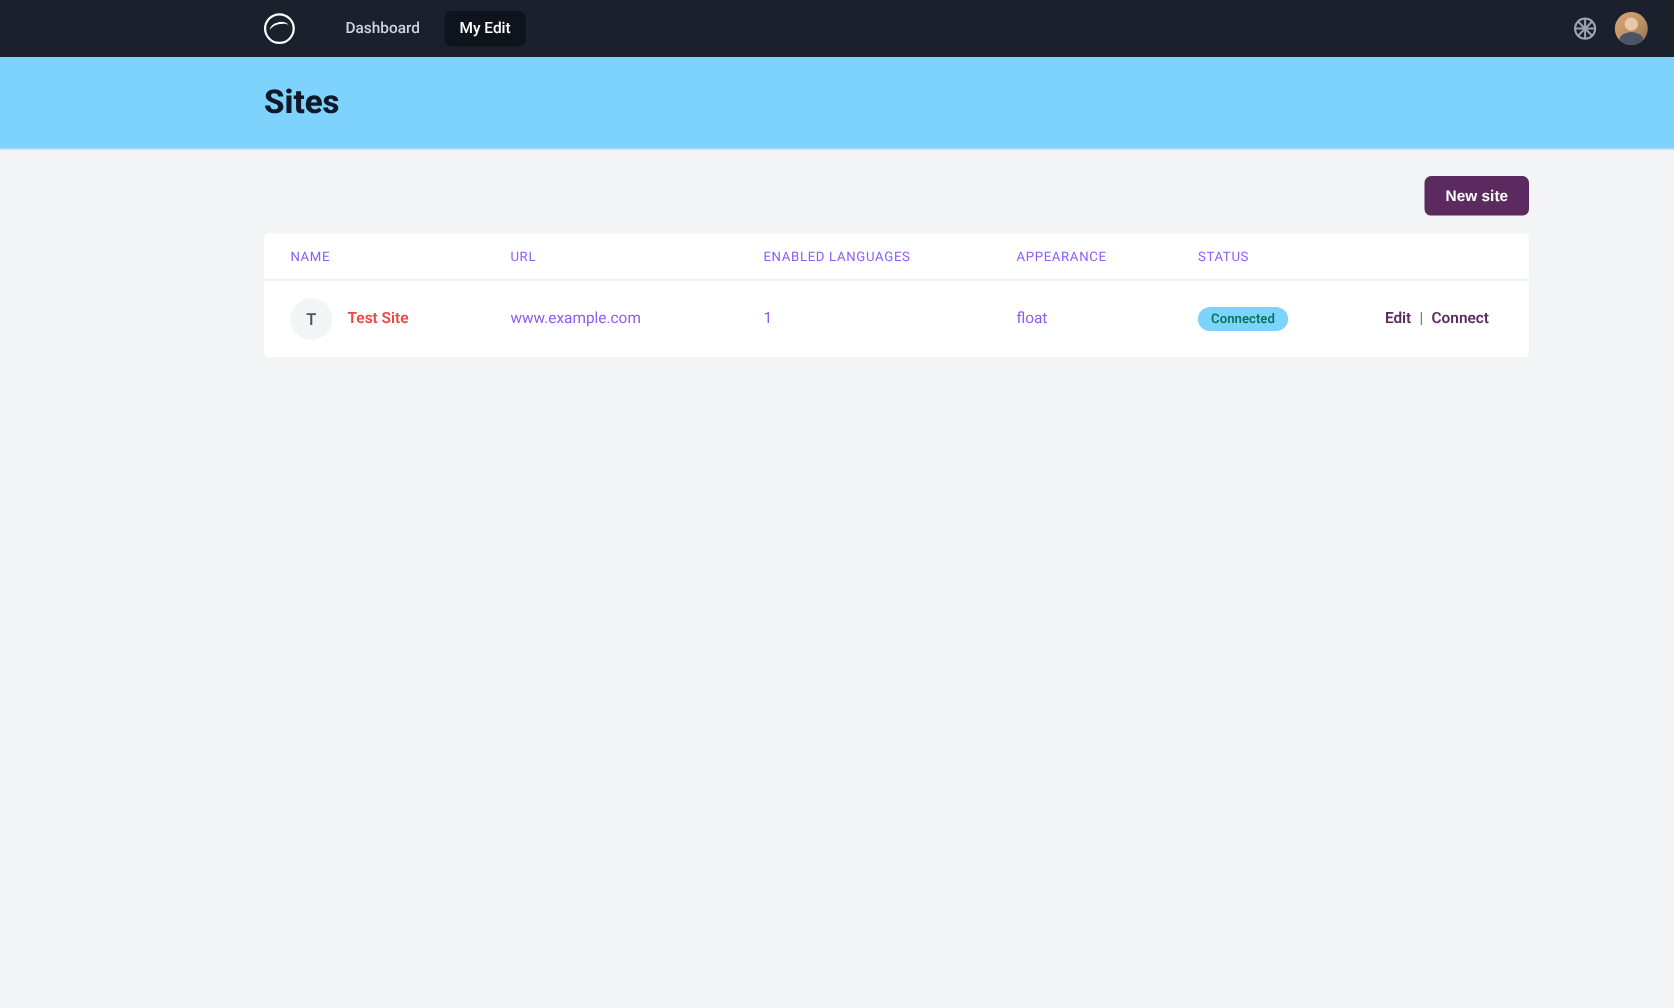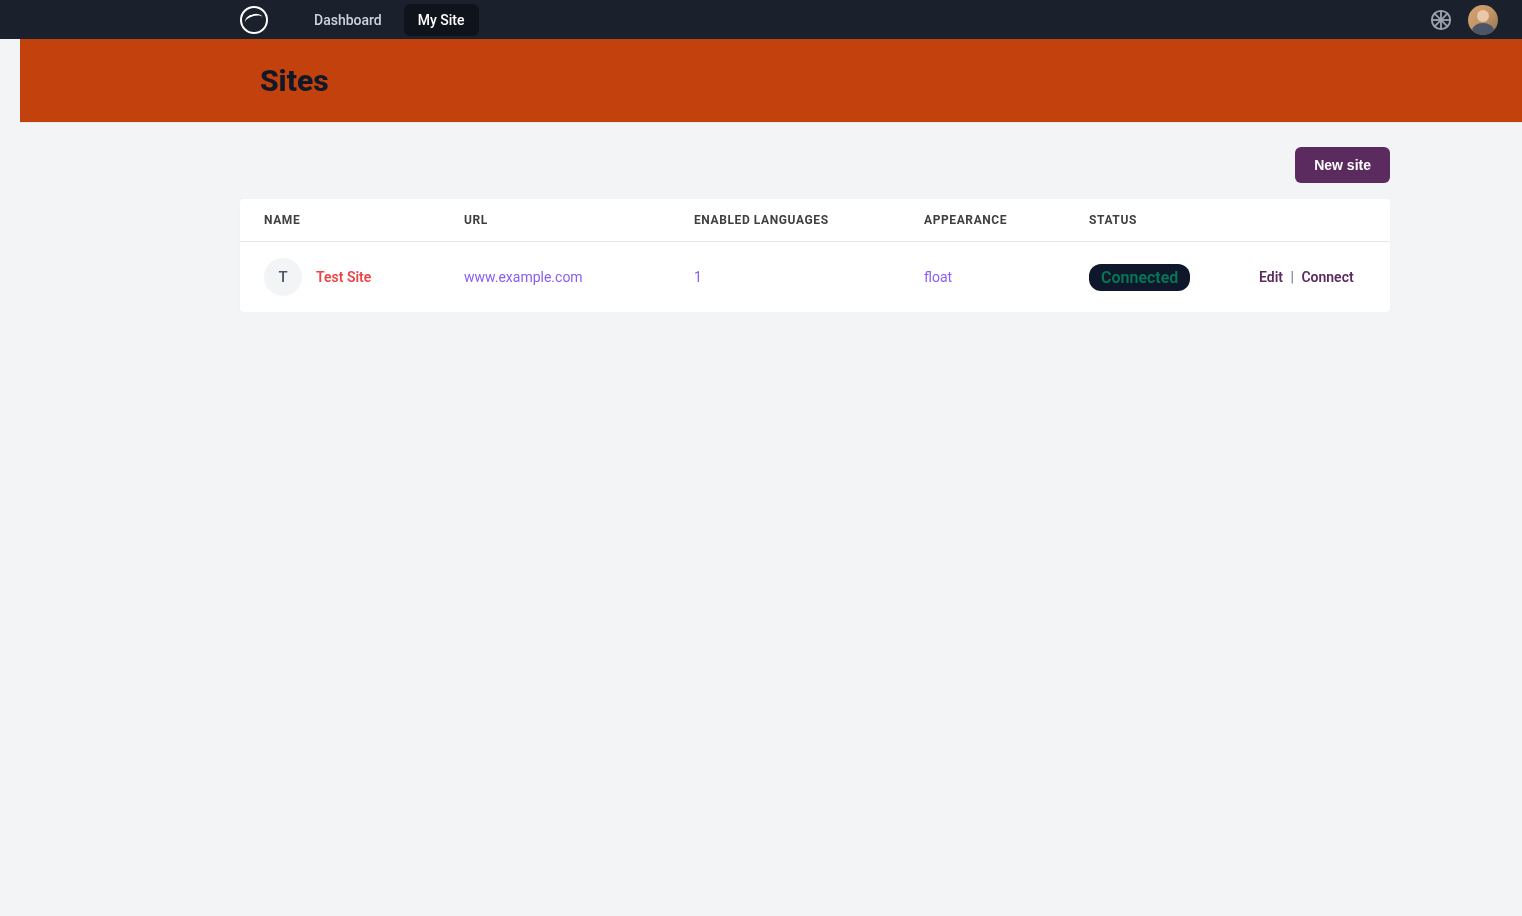--- a/index.html
+++ b/index.html
@@ -7,21 +7,21 @@
       padding: 0;
       box-sizing: border-box;
     }
     body {
       font-family: -apple-system, BlinkMacSystemFont, "Segoe UI", Roboto, Helvetica, Arial, sans-serif;
       background: #f3f4f6;
       color: #111827;
     }
     .topbar {
       background: #1a202c;
-      height: 39px;
+      height: 52px;
       display: flex;
       align-items: center;
       padding: 0 24px;
       justify-content: space-between;
     }
     .topbar-left {
       display: flex;
       align-items: center;
       gap: 32px;
     }
@@ -100,24 +100,23 @@
       position: absolute;
       bottom: -4px;
       left: 50%;
       transform: translateX(-50%);
       width: 22px;
       height: 16px;
       background: #4a5568;
       border-radius: 50% 50% 0 0;
     }
     .page-header {
-      background: #c2410c;
+      background: #7dd3fc;
       border-bottom: 1px solid #e5e7eb;
       padding: 24px 0;
-      margin-left: 20px;
     }
     .page-header-inner {
       max-width: 1150px;
       margin: 0 auto;
       padding: 0 24px 0 0;
       margin-left: 240px;
     }
     .page-title {
       font-size: 30px;
       font-weight: 800;
@@ -153,22 +152,22 @@
       box-shadow: 0 1px 2px rgba(0,0,0,0.04);
     }
     .thead {
       display: grid;
       grid-template-columns: 200px 230px 230px 165px 170px 1fr;
       padding: 14px 24px;
       border-bottom: 1px solid #e5e7eb;
     }
     .th {
       font-size: 12px;
-      font-weight: 700;
-      color: #404040;
+      font-weight: 400;
+      color: #8b5cf6;
       letter-spacing: 0.05em;
       text-transform: uppercase;
     }
     .trow {
       display: grid;
       grid-template-columns: 200px 230px 230px 165px 170px 1fr;
       padding: 16px 24px;
       align-items: center;
     }
     .name-cell {
@@ -191,23 +190,23 @@
     .td {
       font-size: 14px;
       color: #8b5cf6;
     }
     .td.name-text {
       font-weight: 600;
       color: #ef4444;
     }
     .status-badge {
       display: inline-block;
-      background: #0f172a;
+      background: #7dd3fc;
       color: #047857;
-      font-size: 16px;
+      font-size: 12px;
       font-weight: 600;
       padding: 4px 12px;
       border-radius: 12px;
     }
     .actions-cell {
       text-align: left;
       font-size: 14px;
     }
     .action-link {
       color: #5b2a5e;
@@ -221,21 +220,21 @@
     }
   </style>
 </head>
 <body>
 
 <div class="topbar">
   <div class="topbar-left">
     <div class="logo-circle"></div>
     <div class="nav-items">
       <div class="nav-item">Dashboard</div>
-      <div class="nav-item active">My Site</div>
+      <div class="nav-item active">My Edit</div>
     </div>
   </div>
   <div class="topbar-right">
     <div class="help-icon">
       <svg viewBox="0 0 24 24" width="22" height="22" fill="none" stroke="currentColor" stroke-width="2">
         <circle cx="12" cy="12" r="10"></circle>
         <line x1="12" y1="2" x2="12" y2="22"></line>
         <line x1="2" y1="12" x2="22" y2="12"></line>
         <line x1="4.5" y1="4.5" x2="19.5" y2="19.5"></line>
         <line x1="19.5" y1="4.5" x2="4.5" y2="19.5"></line>

